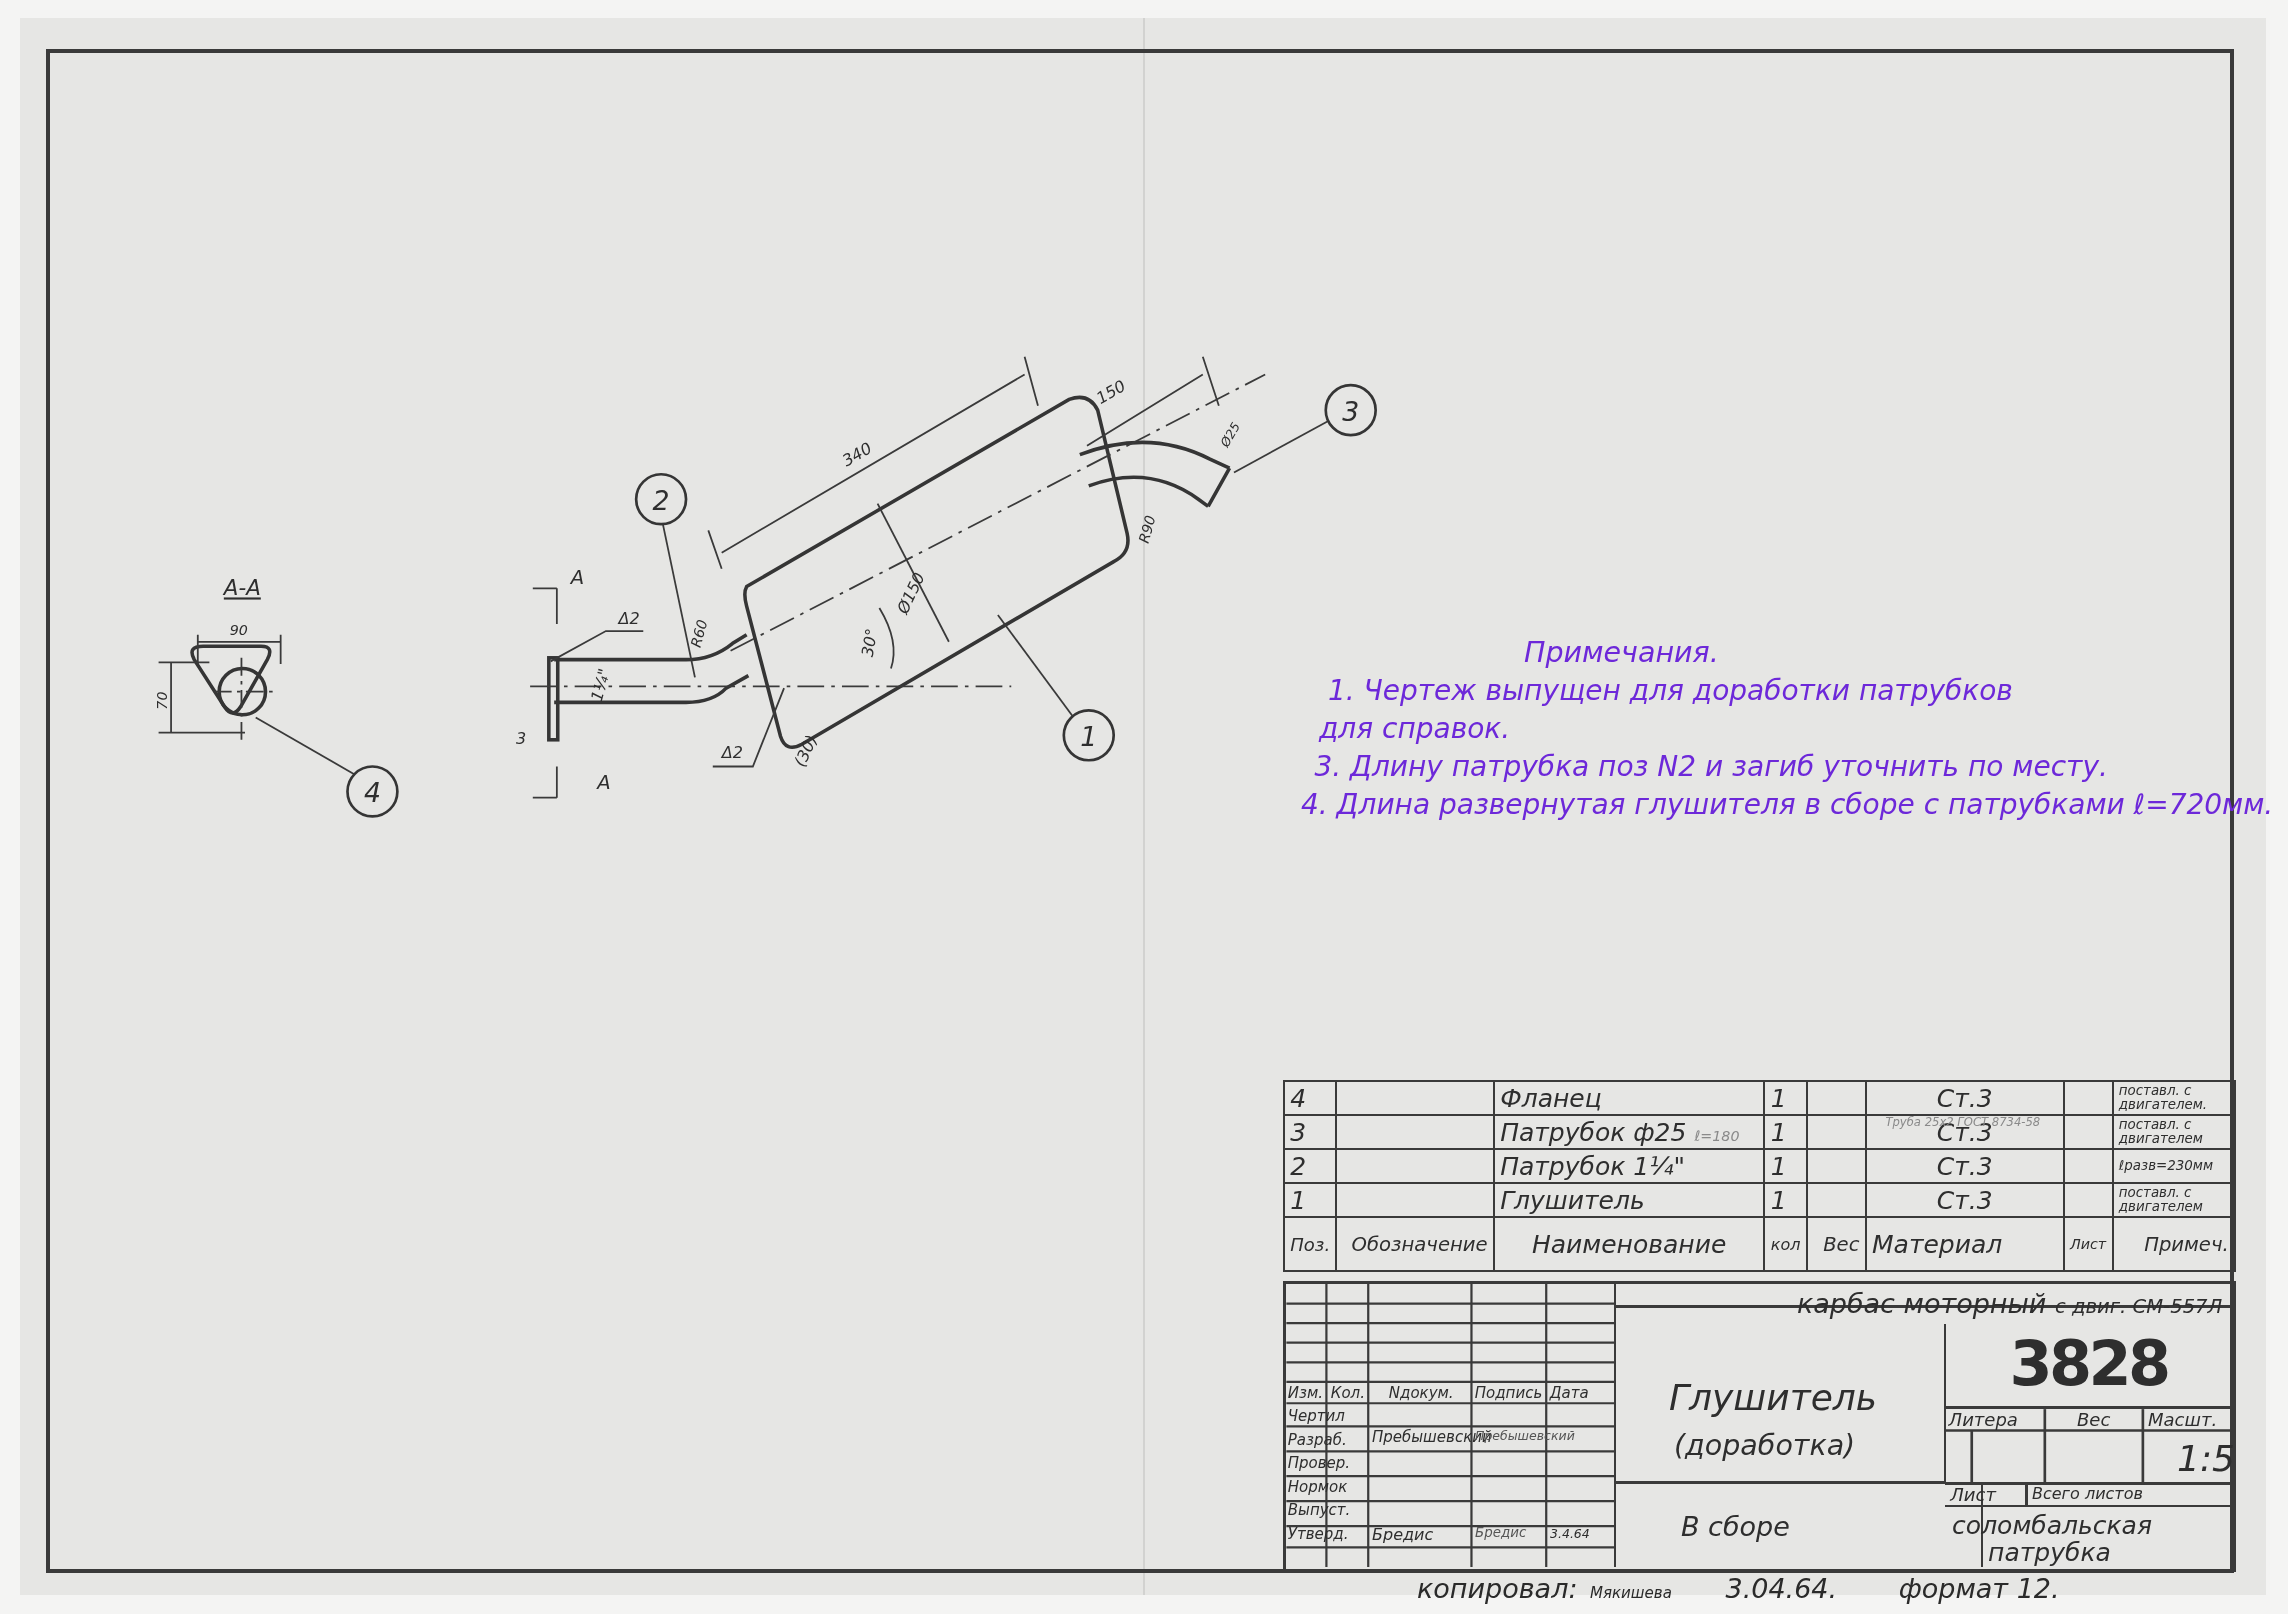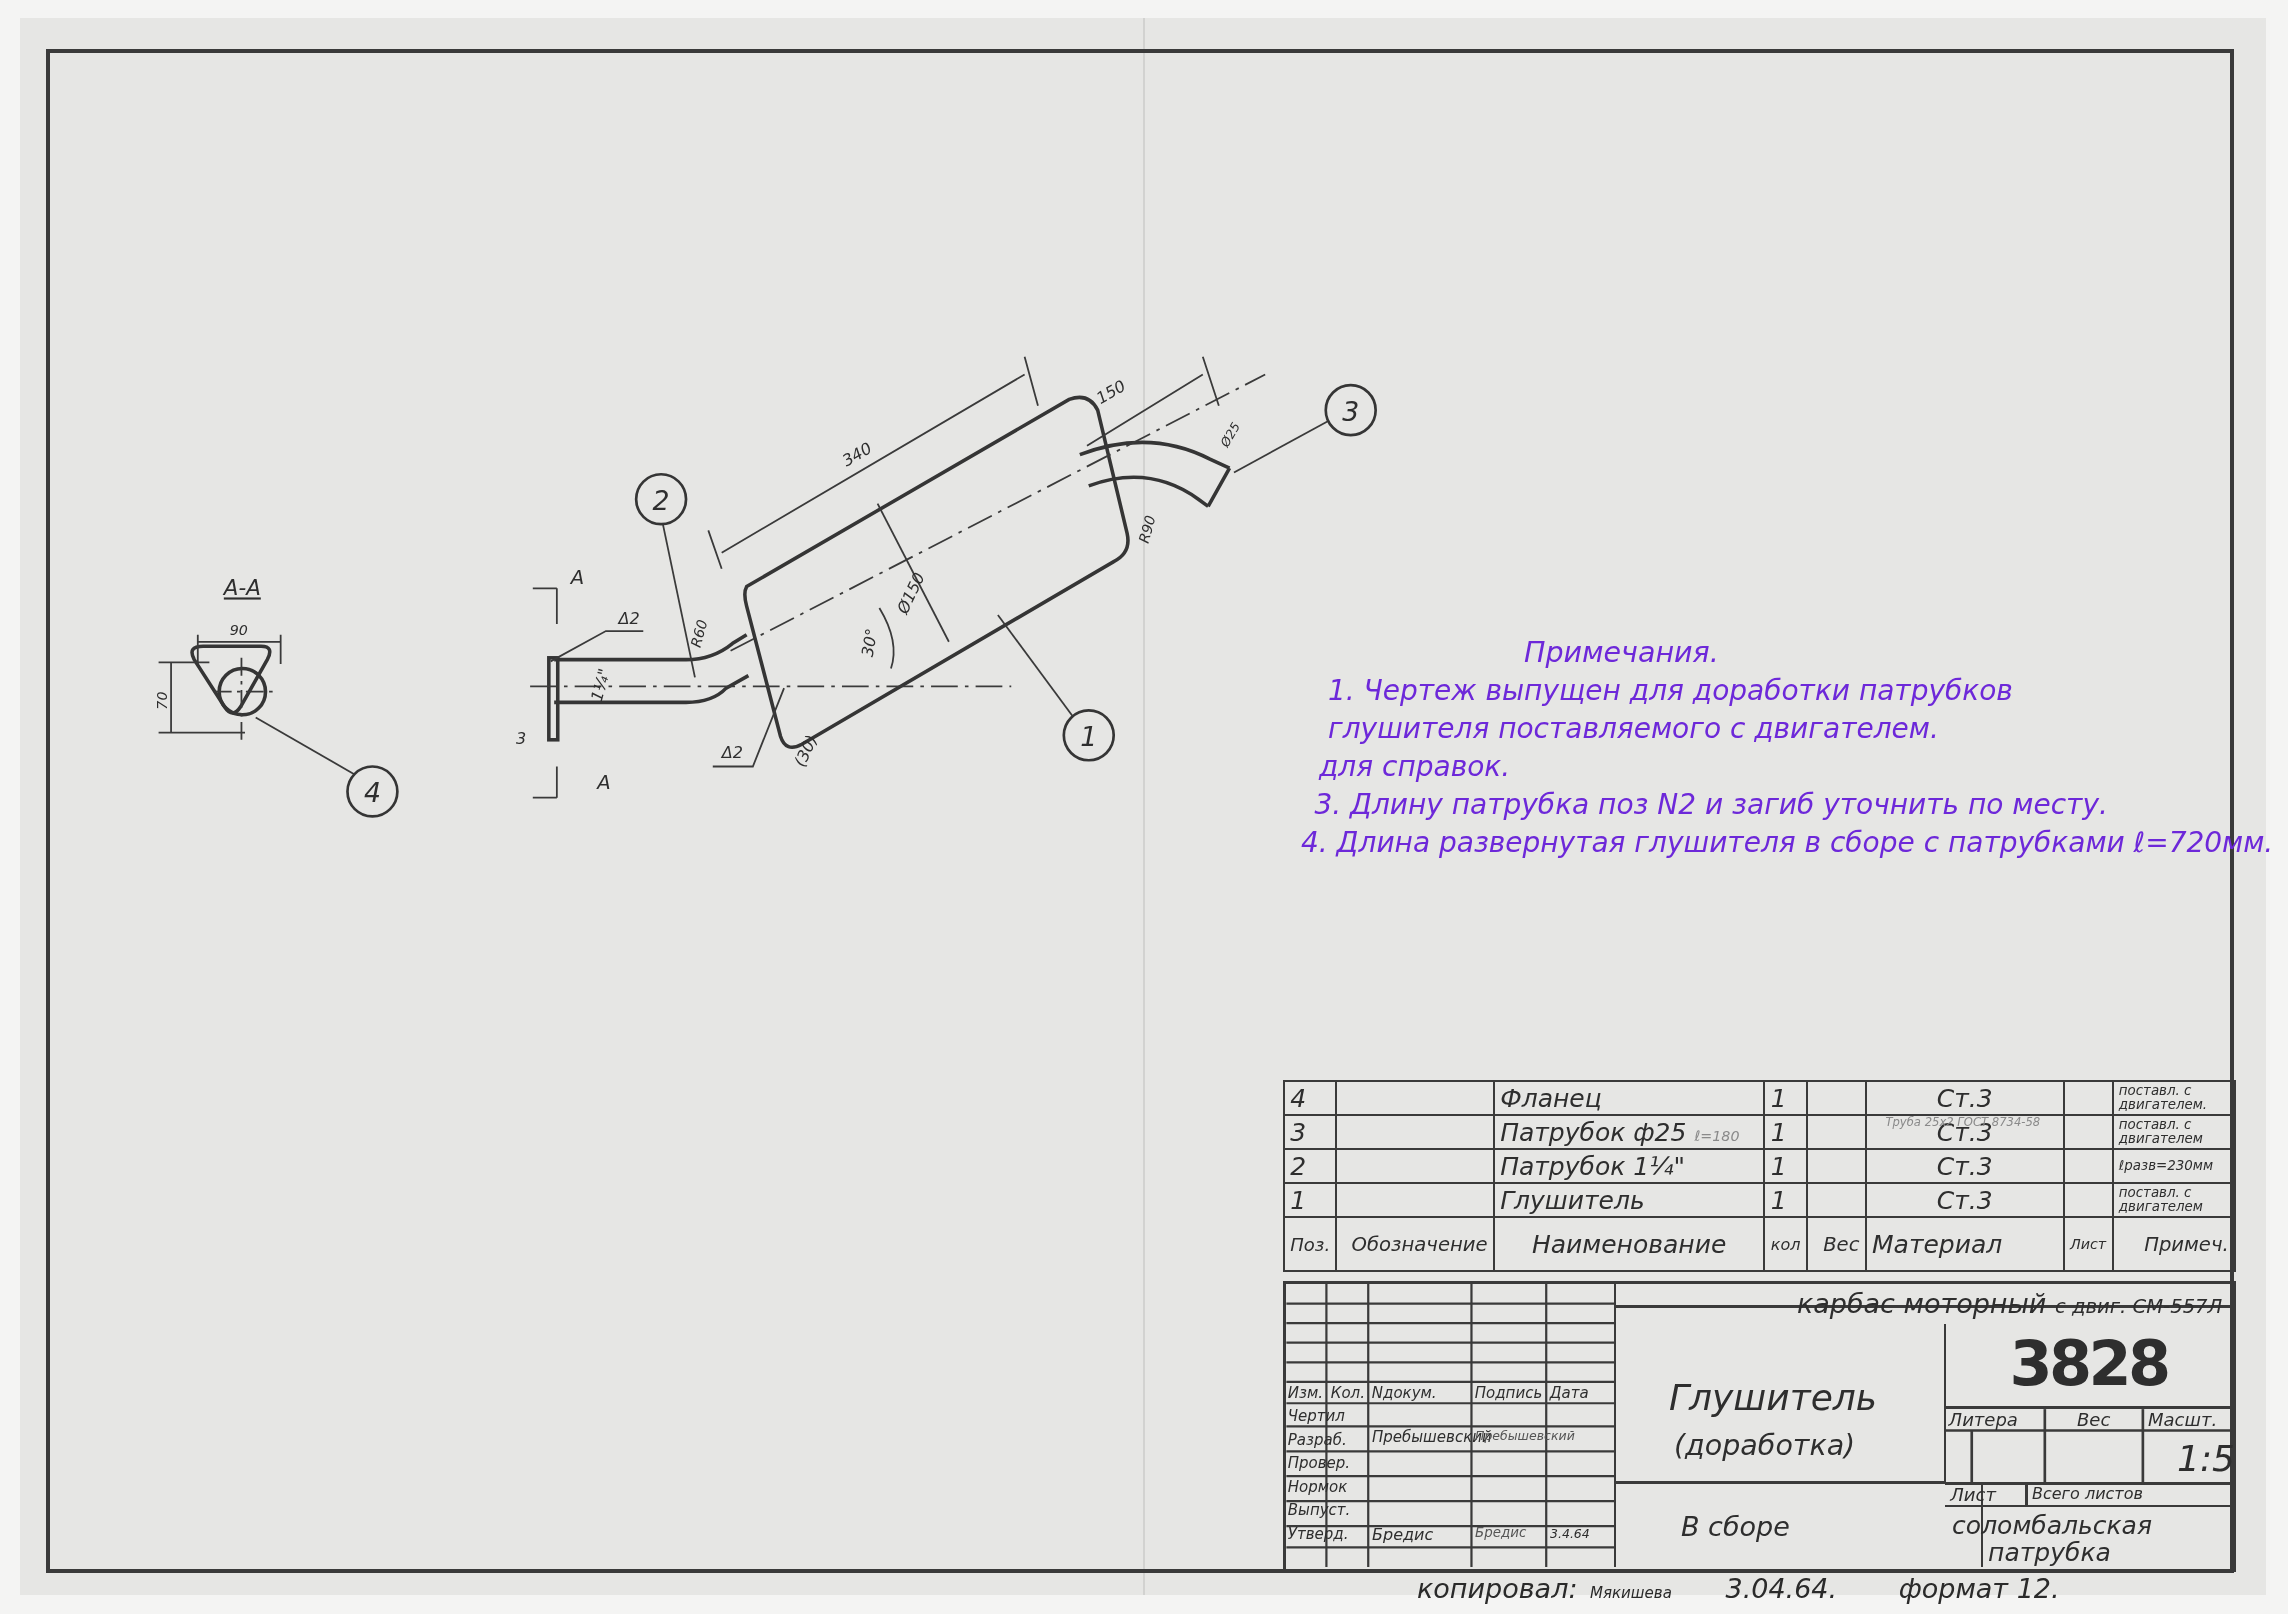--- a/index.html
+++ b/index.html
@@ -94,21 +94,20 @@
     <text x="706" y="700" font-size="18">Δ2</text>
     <text x="822" y="850" font-size="18">Δ2</text>
     <text x="585" y="835" font-size="18">3</text>
     <text x="910" y="845" font-size="18" transform="rotate(-65 910 845)">(30)</text>
   </g>
 </svg>
 
 <div class="notes hand">
   <div class="title">Примечания.</div>
   <div style="padding-left:27px">1. Чертеж выпущен  для доработки  патрубков</div>
-  <div style="padding-left:27px">глушителя   поставляемого   с двигателем.</div>
   <div style="padding-left:18px">для   справок.</div>
   <div style="padding-left:13.4px">3. Длину  патрубка  поз N2  и загиб уточнить  по месту.</div>
   <div style="padding-left:0px">4. Длина  развернутая  глушителя  в сборе  с патрубками ℓ=720мм.</div>
 </div>
 
 <table class="spec">
   <colgroup>
     <col style="width:40px">
       <col style="width:160px">
       <col style="width:276px">
@@ -191,21 +190,21 @@
           <line x1="0" y1="188" x2="370" y2="188"></line>
           <line x1="0" y1="216" x2="370" y2="216"></line>
           <line x1="0" y1="244" x2="370" y2="244"></line>
           <line x1="0" y1="272" x2="370" y2="272"></line>
           <line x1="0" y1="296" x2="370" y2="296"></line>
       </g>
     </svg>
     <div style="position:absolute;left:1.8px;top:100px;font-size:15px;white-space:nowrap">
       <span>Изм.</span>
       <span style="position:absolute;left:43px">Кол.</span>
-      <span style="position:absolute;left:84px">Nдокум.</span>
+      <span style="position:absolute;left:101px">Nдокум.</span>
       <span style="position:absolute;left:187px">Подпись</span>
       <span style="position:absolute;left:262px">Дата</span>
     </div>
     <div style="position:absolute;left:1.8px;top:121px;font-size:15px;line-height:23.6px">
       <div>Чертил</div>
       <div>Разраб.</div>
       <div>Провер.</div>
       <div>Нормок</div>
       <div>Выпуст.</div>
       <div>Утверд.</div>

